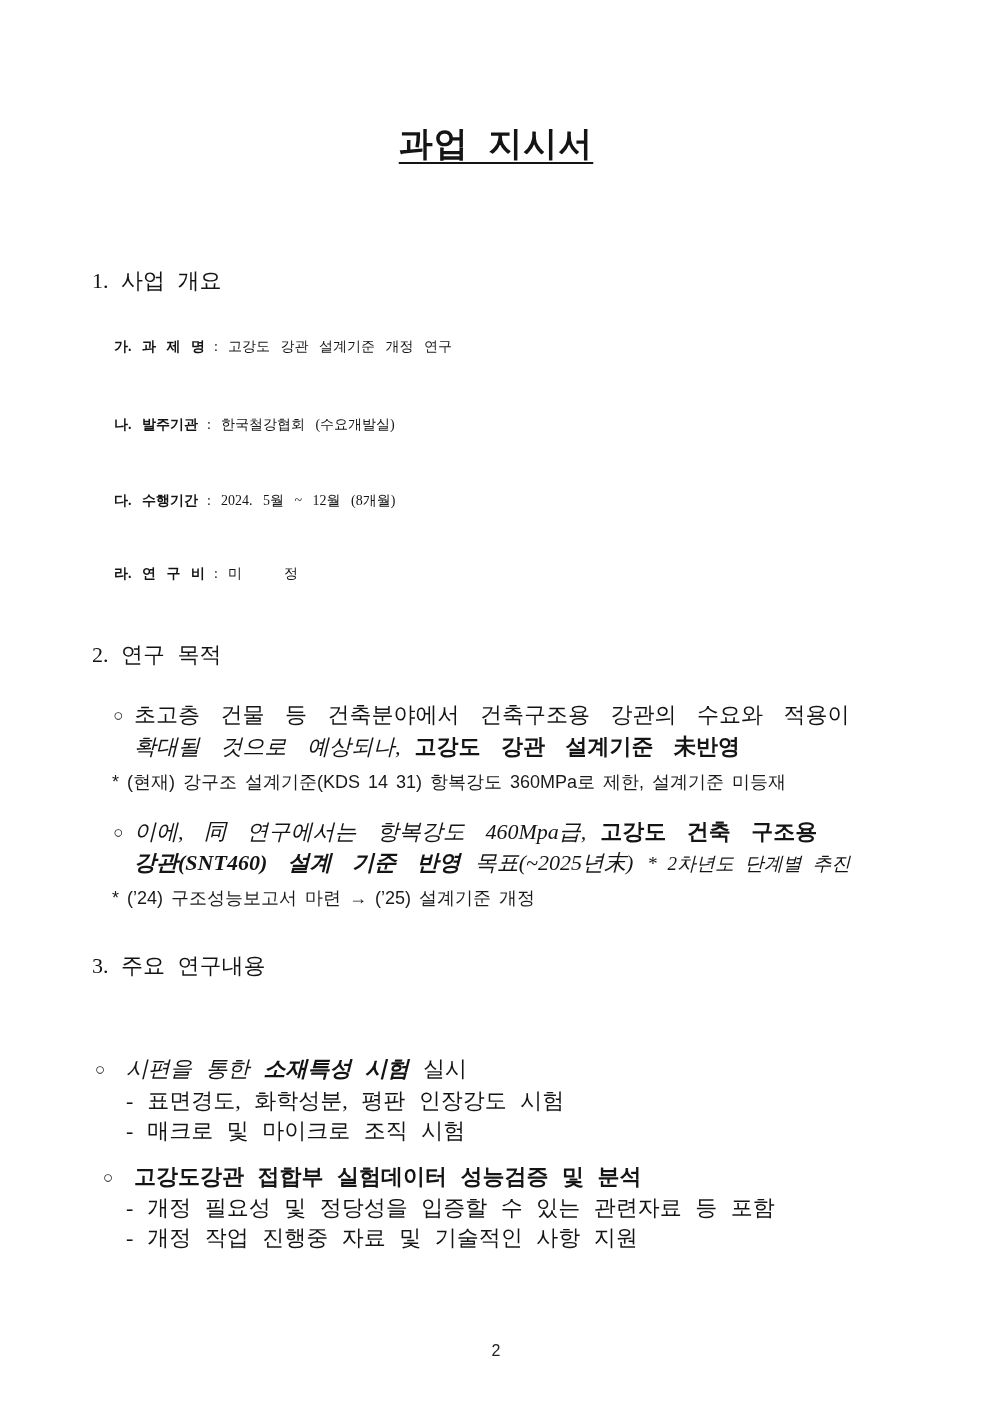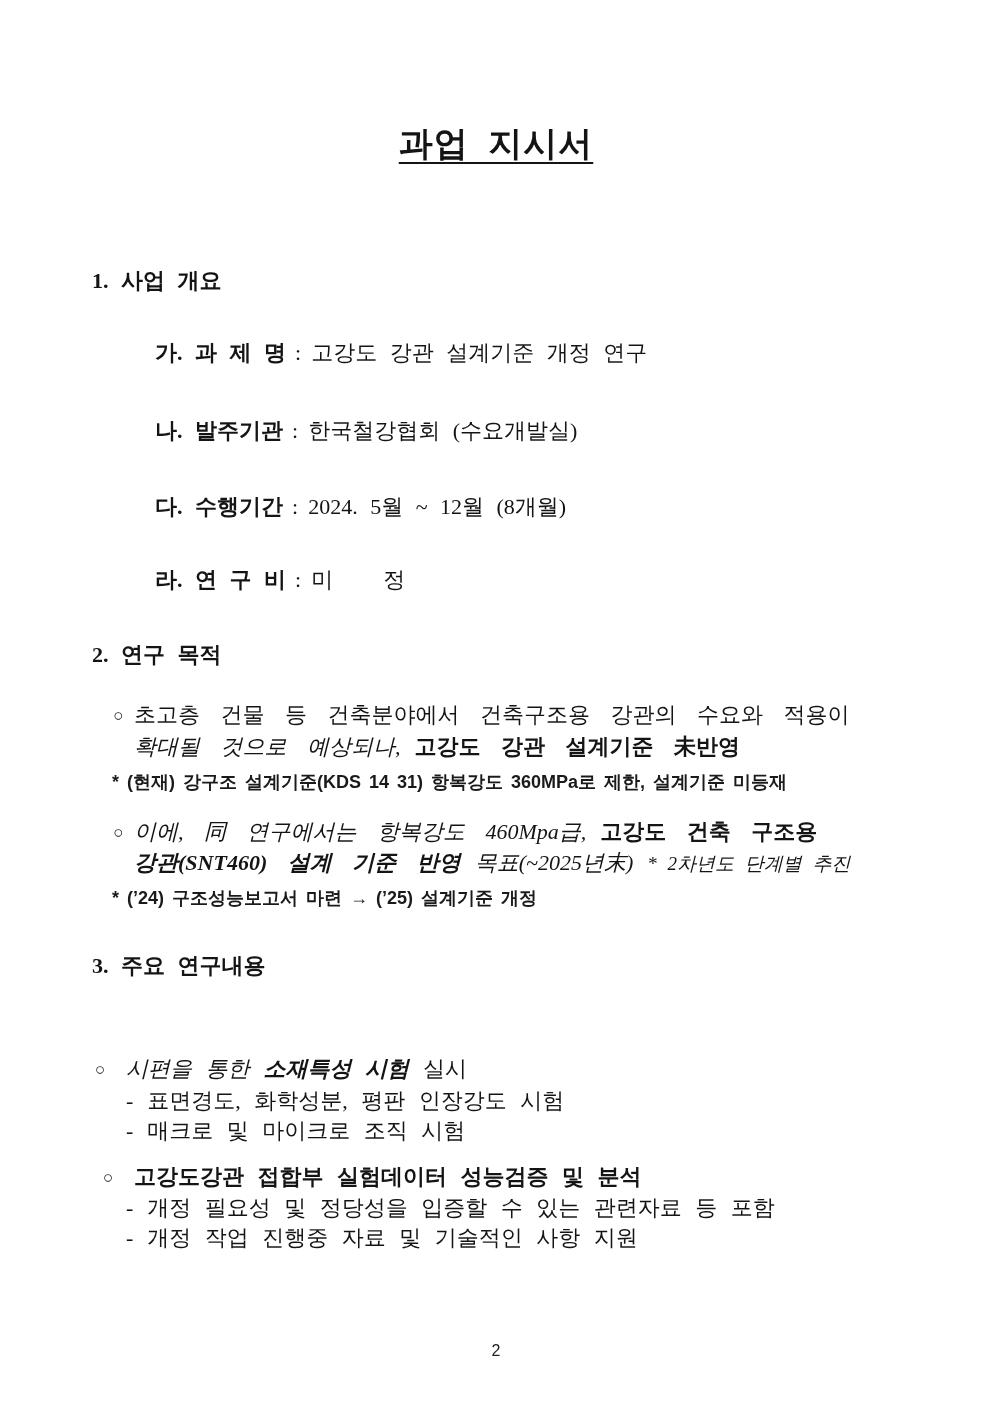--- a/index.html
+++ b/index.html
@@ -22,30 +22,29 @@
     font-weight: 700;
     letter-spacing: 1px;
     word-spacing: 10px;
     text-decoration: underline;
     text-decoration-thickness: 2px;
     text-underline-offset: 7px;
   }
   .sec {
     position: absolute;
     font-size: 22px;
-    font-weight: 700;
+    font-weight: 400;
     word-spacing: 7px;
     white-space: nowrap;
   }
   .item {
     position: absolute;
-    font-size: 22px;
+    font-size: 14px;
     word-spacing: 7px;
     white-space: nowrap;
-    margin-left: 41px;
   }
   .lbl { font-weight: 700; }
   .colon { margin: 0 10px 0 9px; }
   .val { white-space: pre-wrap; }
   .line {
     position: absolute;
     font-size: 22px;
     line-height: 1.25;
     word-spacing: 8px;
     white-space: nowrap;
@@ -61,21 +60,20 @@
   .seg { margin-right: 14px; font-style: italic; }
   .small-inline { font-size: 19px; word-spacing: 6px; font-style: italic; }
   .dashm { margin-right: 14px; }
   .note {
     position: absolute;
     font-family: "Liberation Sans", "DejaVu Sans", sans-serif;
     font-size: 18px;
     word-spacing: 3px;
     white-space: nowrap;
     color: #1a1a1a;
-    font-weight: bold;
   }
   .star { margin-right: 8px; }
   .pagenum {
     position: absolute;
     top: 1342px;
     left: 0;
     width: 100%;
     text-align: center;
     font-size: 16px;
     font-family: "Liberation Sans", "DejaVu Sans", sans-serif;

